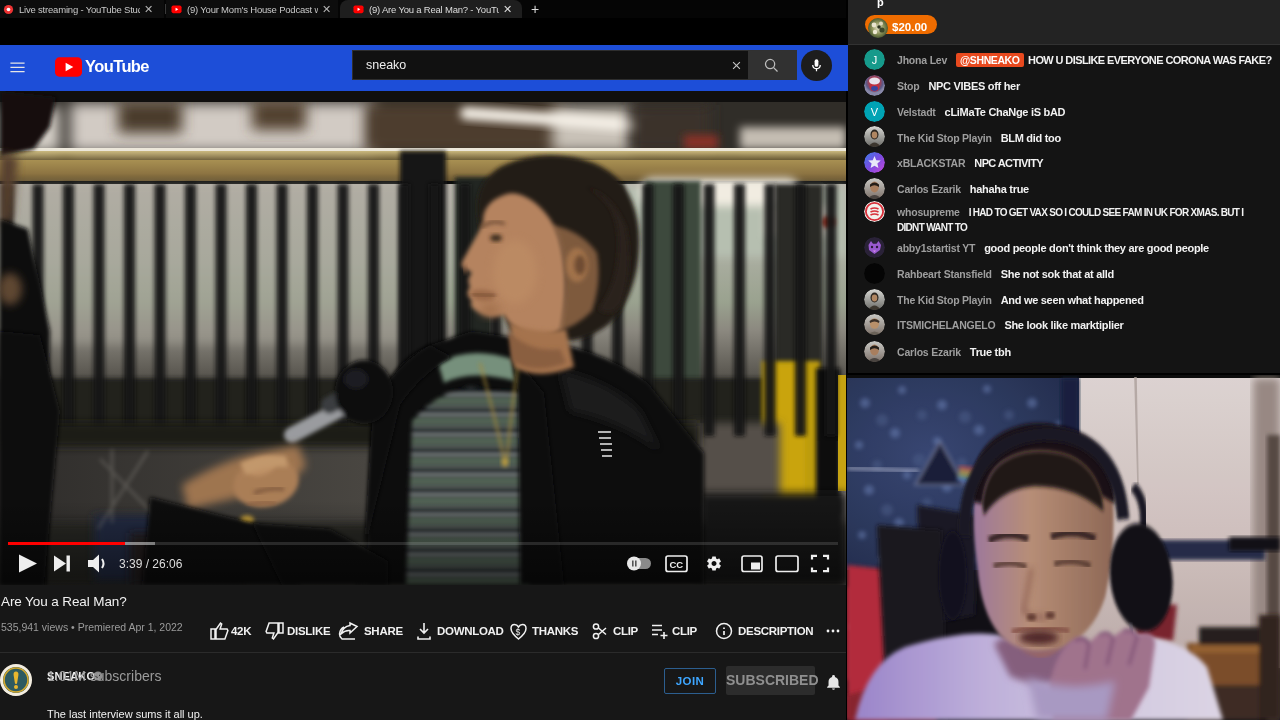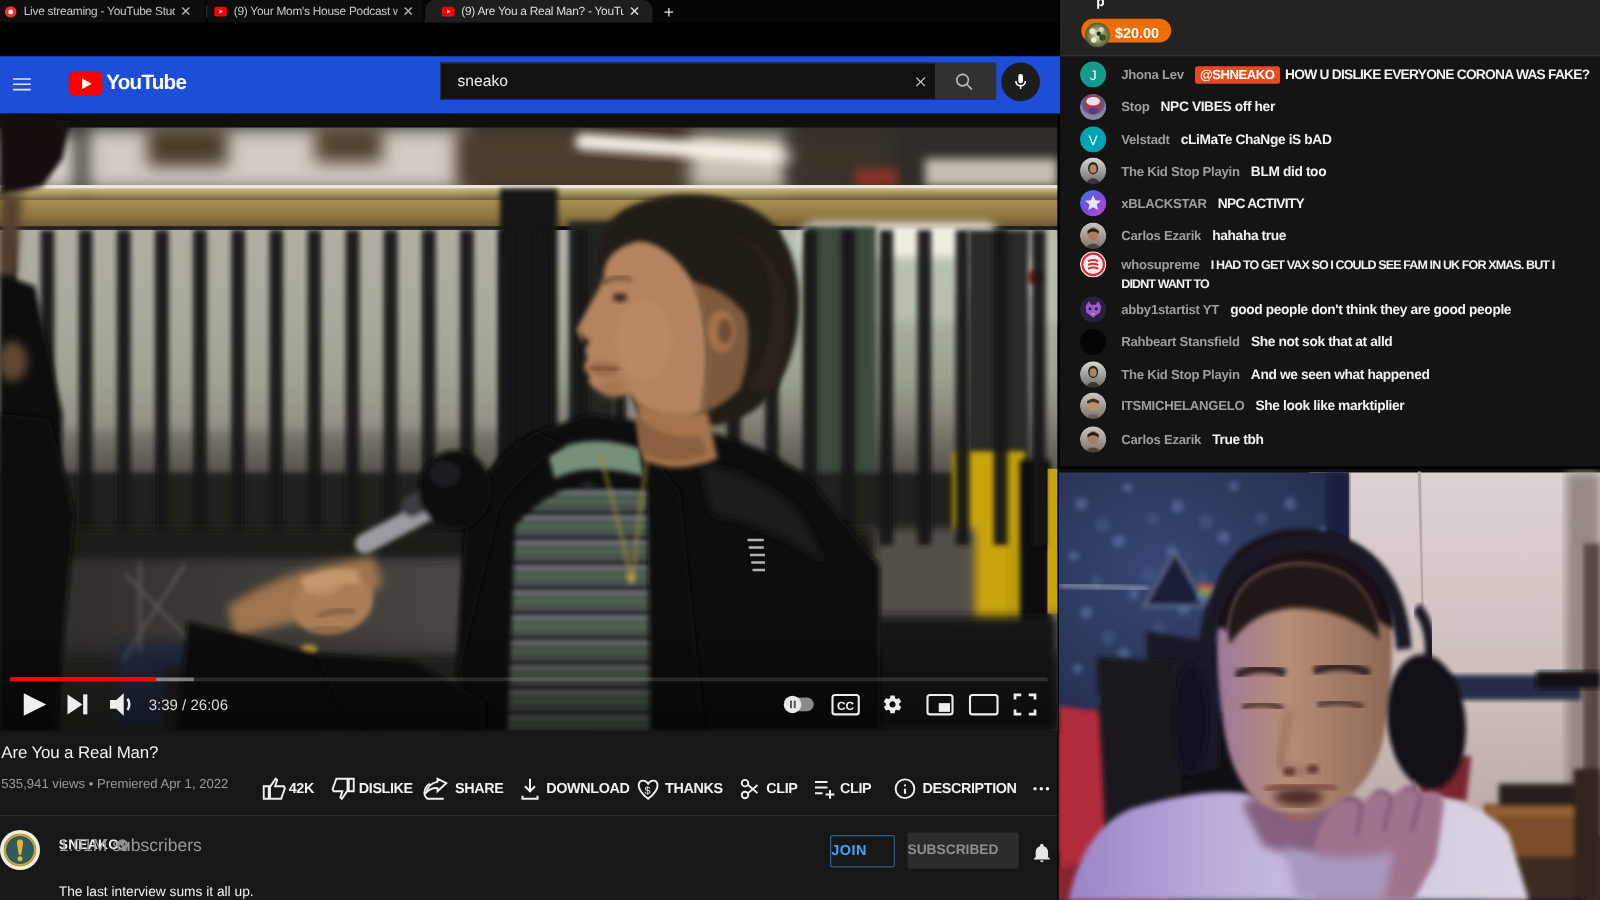--- a/index.html
+++ b/index.html
@@ -343,22 +343,22 @@
  <path d="M17 8.5 Q19.8 8.5 19.4 12 L18.2 19.5 Q18 21 17 21 Q16 21 15.8 19.5 L14.6 12 Q14.2 8.5 17 8.5Z" fill="#e8b62e"></path>
  <circle cx="17" cy="24" r="2" fill="#e8b62e"></circle>
  <path d="M5 26 Q10 31.5 17 31.5" stroke="#f3ede0" stroke-width="2" fill="none"></path>
 </svg>
 <span class="abs" style="left:47px;top:670px;font-size:11px;font-weight:bold;letter-spacing:0.2px;color:#f1f1f1">SNEAKO</span>
 <svg class="abs" style="left:93px;top:671px" width="10" height="10" viewBox="0 0 24 24">
       <circle cx="12" cy="12" r="11" fill="#8f8f8f"></circle>
       <path d="M6.5 12.5l3.5 3.5 7-7" stroke="#161616" stroke-width="2.4" fill="none"></path>
     </svg>
 <span class="abs" style="left:47px;top:668px;font-size:14px;color:#9b9b9b">1.01M subscribers</span>
-<div class="abs" style="left:664px;top:668px;width:52px;height:26px;border:1px solid #2c5e8f;border-radius:2px;text-align:left;line-height:25px;font-size:11.5px;font-weight:bold;color:#3ea6ff;letter-spacing:.4px">JOIN</div>
-<div class="abs" style="left:726px;top:666px;width:89px;height:29px;background:#2c2c2c;border-radius:2px;text-align:left;line-height:29px;font-size:11px;font-weight:bold;color:#8f8f8f;letter-spacing:0px">SUBSCRIBED</div>
+<div class="abs" style="left:664px;top:668px;width:52px;height:26px;border:1px solid #2c5e8f;border-radius:2px;text-align:center;line-height:25px;font-size:11.5px;font-weight:bold;color:#3ea6ff;letter-spacing:.4px">JOIN</div>
+<div class="abs" style="left:726px;top:666px;width:89px;height:29px;background:#2c2c2c;border-radius:2px;text-align:left;line-height:29px;font-size:14px;font-weight:bold;color:#8f8f8f;letter-spacing:0px">SUBSCRIBED</div>
 <svg class="abs" style="left:825px;top:673px" width="17" height="18" viewBox="0 0 24 24">
       <path d="M12 2a2 2 0 0 1 2 2v1a7 7 0 0 1 5 6.7V17l2 2v1H3v-1l2-2v-5.3A7 7 0 0 1 10 5V4a2 2 0 0 1 2-2zM10 21h4a2 2 0 0 1-4 0z" fill="#e6e6e6"></path>
     </svg>
 <span class="abs" style="left:47px;top:708px;font-size:11px;color:#f1f1f1">The last interview sums it all up.</span>
 
 <div id="chat">
  <div id="ticker">
   <span style="position:absolute;left:29px;top:-4px;color:#fff;font-size:11px;font-weight:bold">p</span>
   <div id="scpill">
     <svg style="position:absolute;left:2.5px;top:2.5px" width="20" height="20" viewBox="0 0 20 20">

